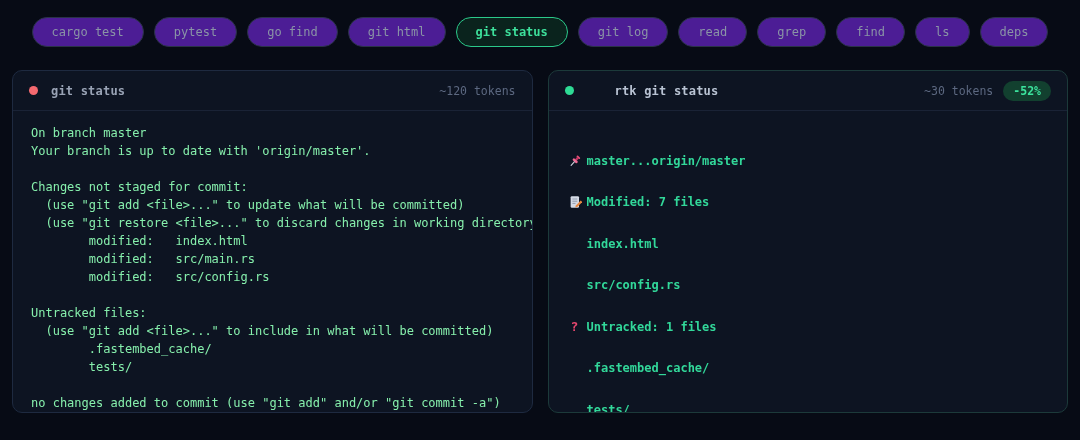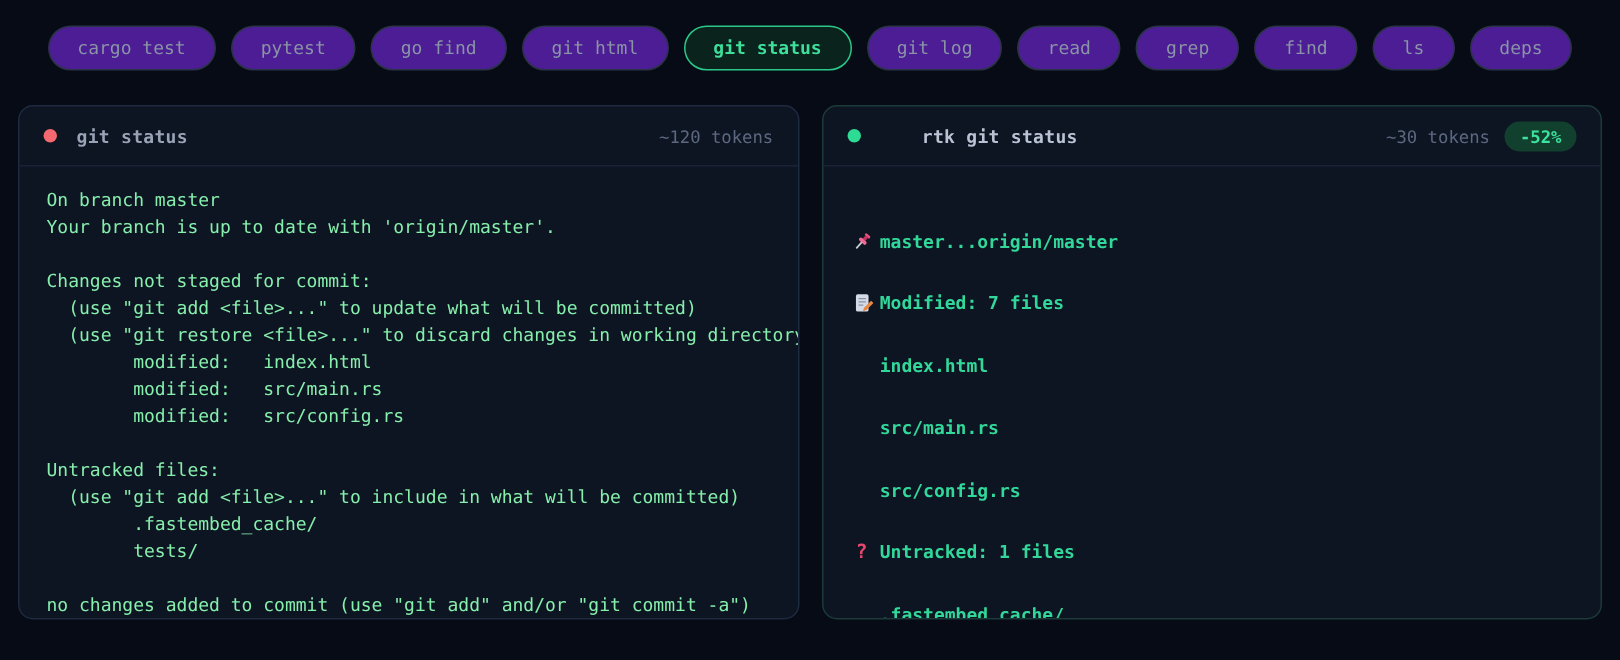--- a/index.html
+++ b/index.html
@@ -201,21 +201,20 @@
                 </g>
               </svg></span><span>master...origin/master</span></div>
           <div class="rtk-line"><span class="rtk-icon-cell"><svg width="14" height="14" viewBox="0 0 16 16">
                 <rect x="3" y="1.3" width="9.6" height="13.2" rx="1.4" fill="#d4dae6"></rect>
                 <line x1="5" y1="4.6" x2="10.6" y2="4.6" stroke="#8a93a6" stroke-width="1"></line>
                 <line x1="5" y1="7.1" x2="10.6" y2="7.1" stroke="#8a93a6" stroke-width="1"></line>
                 <line x1="5" y1="9.6" x2="8.6" y2="9.6" stroke="#8a93a6" stroke-width="1"></line>
                 <path d="M14.6 6.2 L9.2 11.6 L8.2 14.4 L11 13.4 L16.4 8 Z" fill="#e8883f"></path>
               </svg></span><span>Modified: 7 files</span></div>
           <div class="rtk-line"><span class="rtk-icon-cell"></span><span>index.html</span></div>
-          <div class="rtk-line"><span class="rtk-icon-cell"></span><span>src/main.rs</span></div>
           <div class="rtk-line"><span class="rtk-icon-cell"></span><span>src/config.rs</span></div>
           <div class="rtk-line"><span class="rtk-icon-cell"><span class="q-glyph">?</span></span><span>Untracked: 1 files</span></div>
           <div class="rtk-line"><span class="rtk-icon-cell"></span><span>.fastembed_cache/</span></div>
           <div class="rtk-line"><span class="rtk-icon-cell"></span><span>tests/</span></div>
         </div>
     </section>
 
   </div>
 </div>
 

